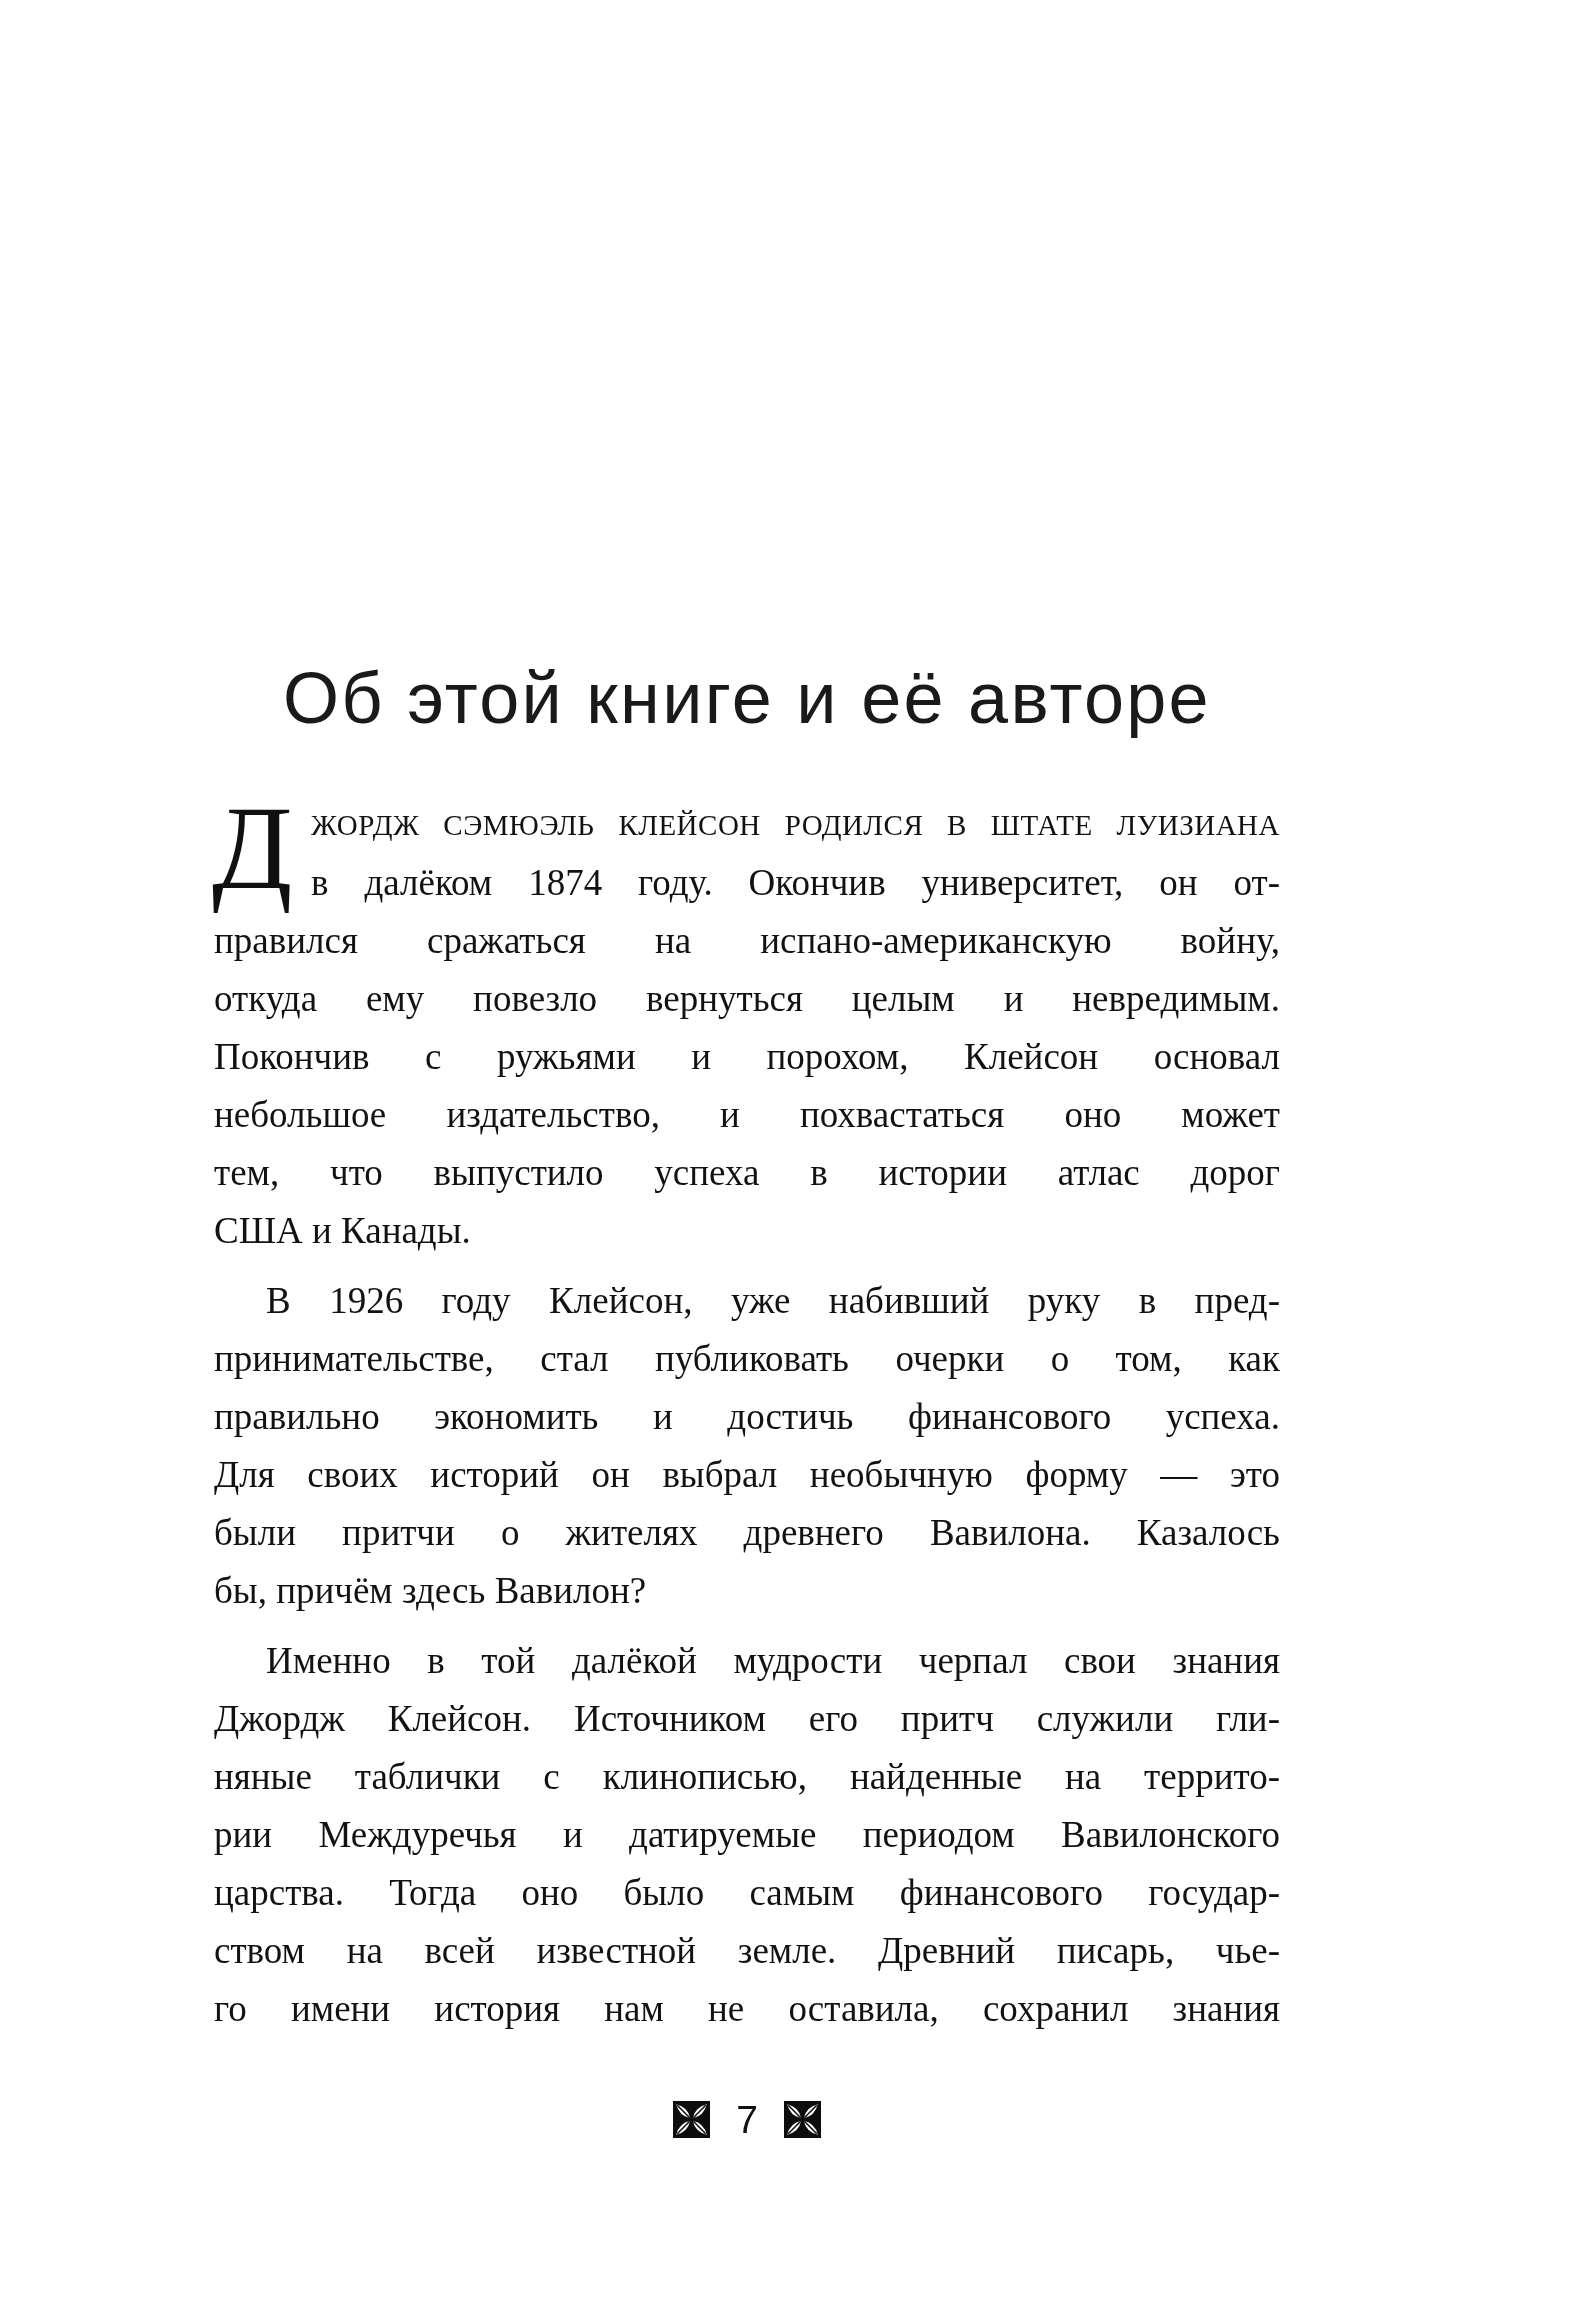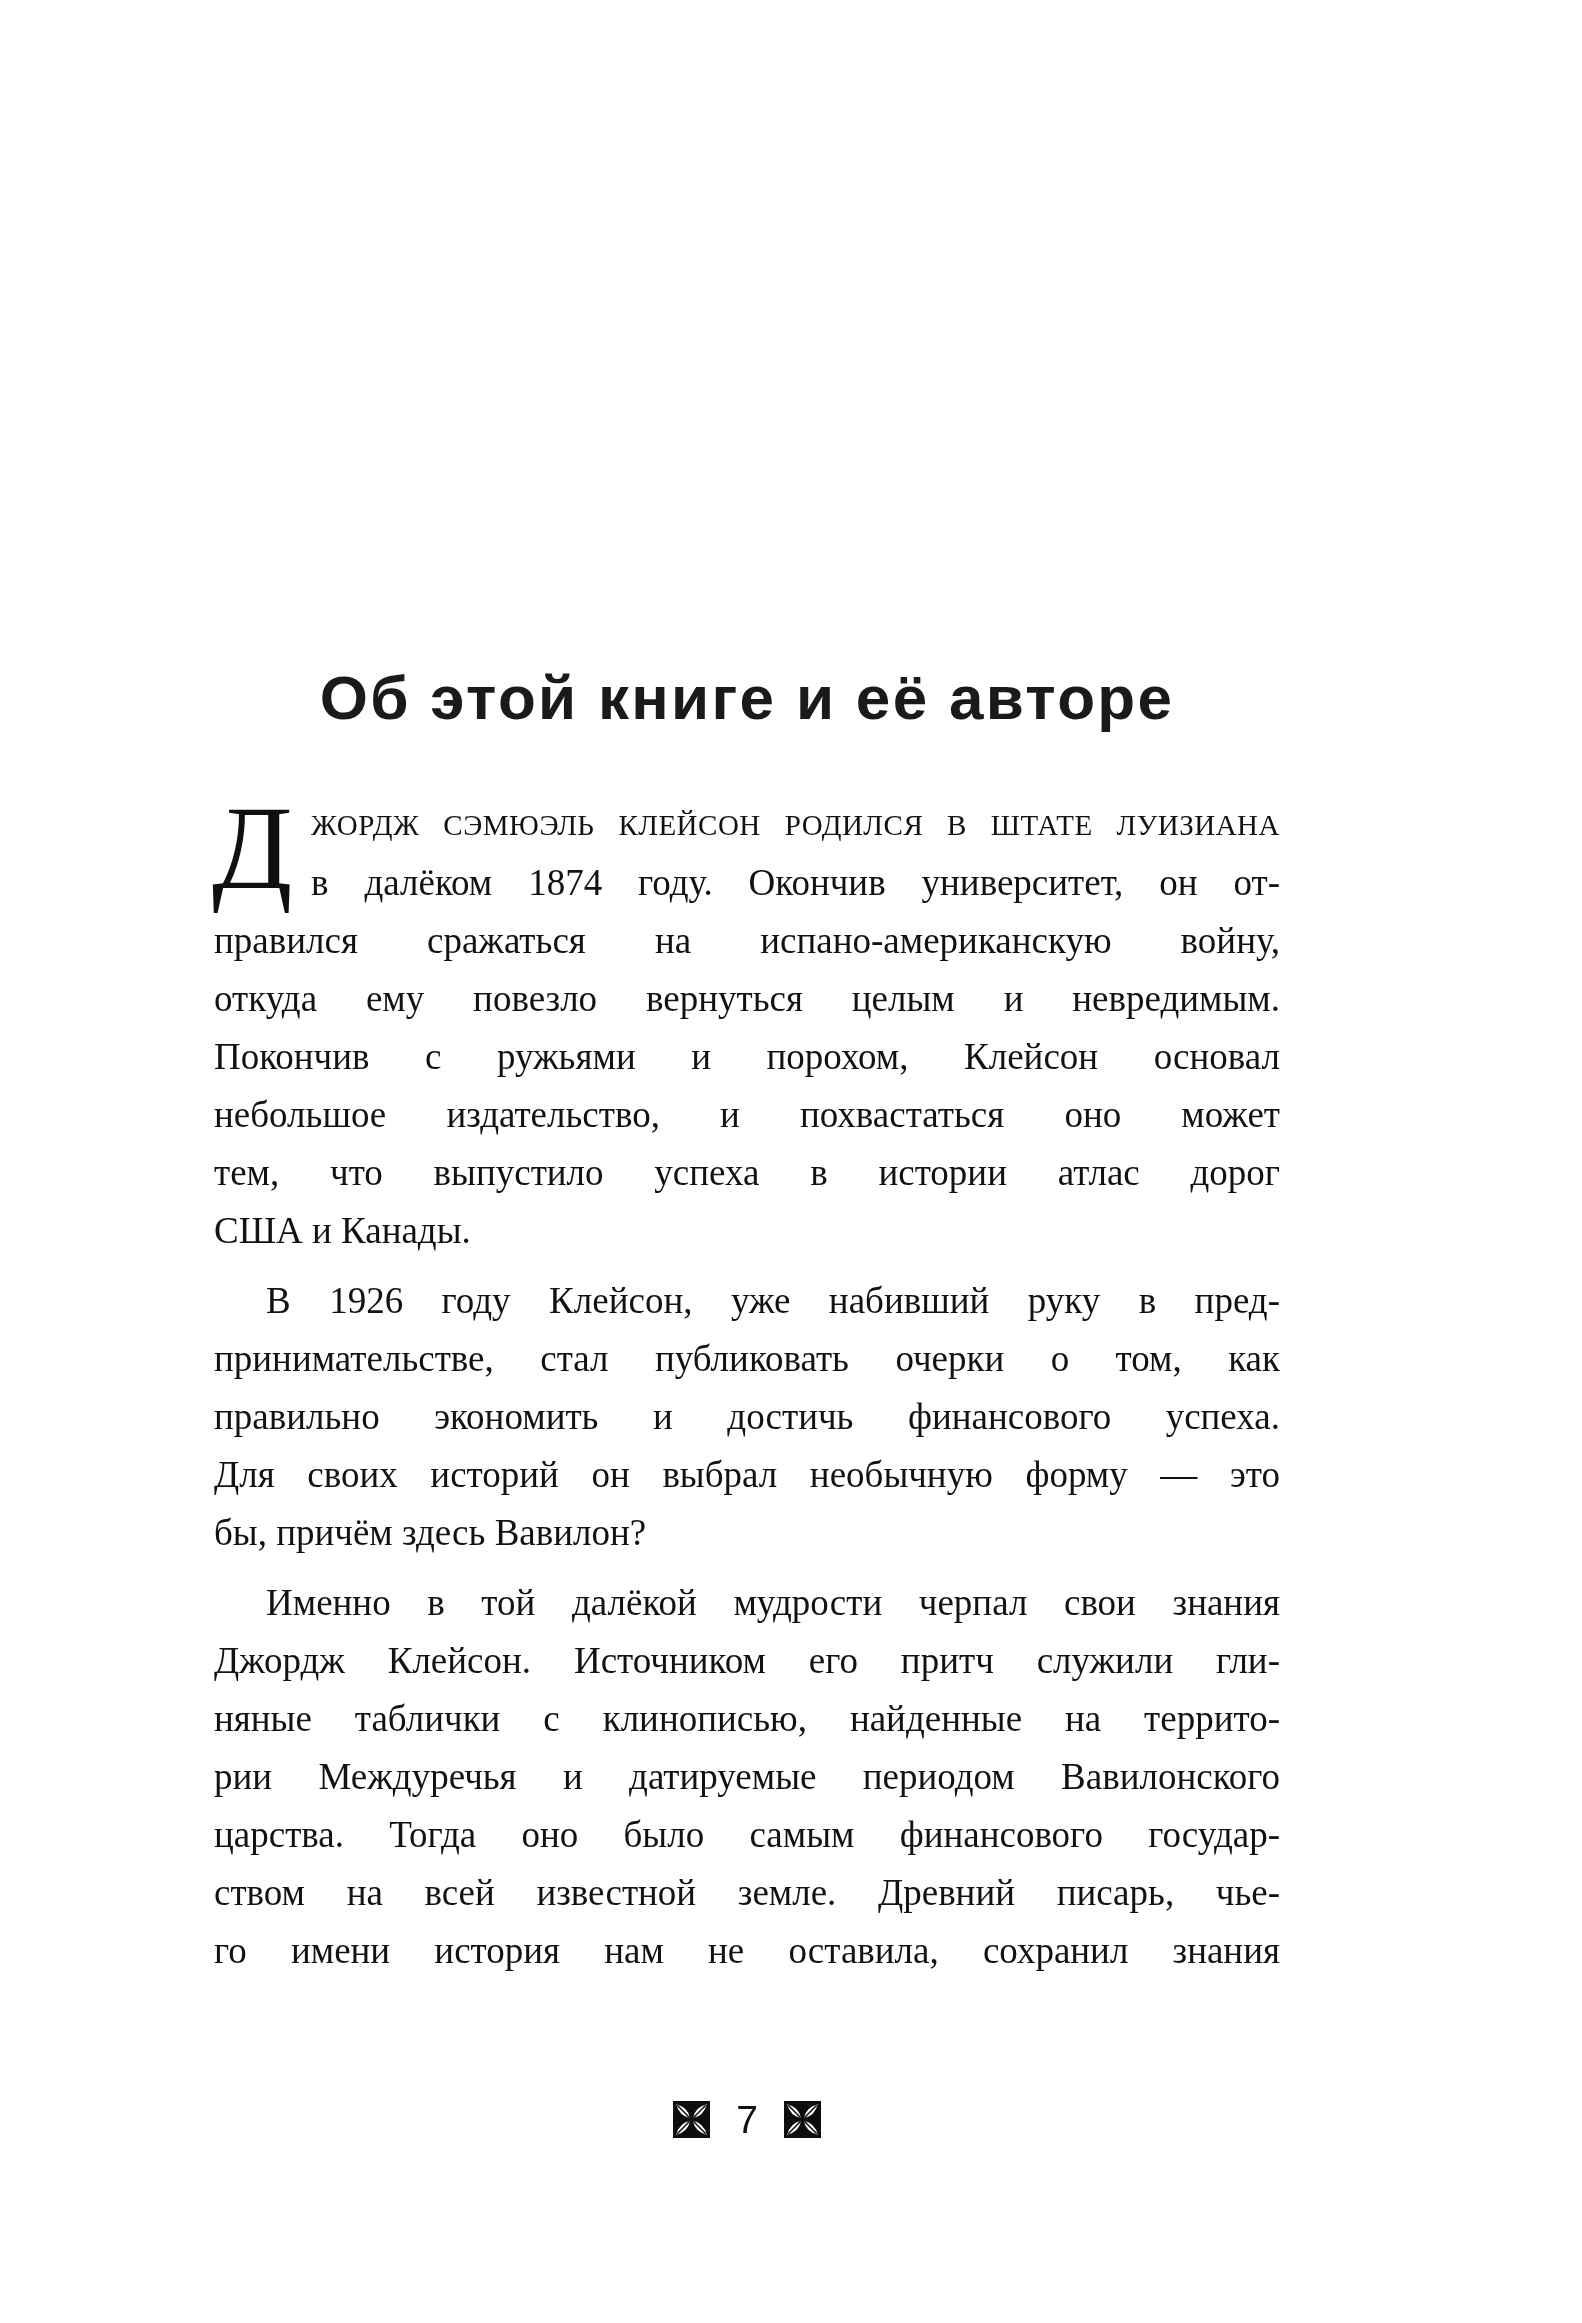--- a/index.html
+++ b/index.html
@@ -13,22 +13,22 @@
     overflow: hidden;
   }
   .title {
     position: absolute;
     left: 214px;
     top: 667px;
     width: 1066px;
     margin: 0;
     text-align: center;
     font-family: "Liberation Sans", sans-serif;
-    font-weight: 700;
-    font-size: 62px;
+    font-weight: 400;
+    font-size: 72px;
     line-height: 62px;
     letter-spacing: 2.3px;
     color: #1a1a1a;
     white-space: nowrap;
   }
   .dropcap {
     position: absolute;
     left: 212px;
     top: 790px;
     font-family: "Liberation Serif", serif;
@@ -112,20 +112,21 @@
       <div class="line">правился сражаться на испано-американскую войну,</div>
       <div class="line">откуда ему повезло вернуться целым и невредимым.</div>
       <div class="line">Покончив с ружьями и порохом, Клейсон основал</div>
       <div class="line">небольшое издательство, и похвастаться оно может</div>
       <div class="line">тем, что выпустило успеха в истории атлас дорог</div>
       <div class="line end">США и Канады.</div>
       <div class="line indent">В 1926 году Клейсон, уже набивший руку в пред-</div>
       <div class="line">принимательстве, стал публиковать очерки о том, как</div>
       <div class="line">правильно экономить и достичь финансового успеха.</div>
       <div class="line">Для своих историй он выбрал необычную форму — это</div>
+      <div class="line">были притчи о жителях древнего Вавилона. Казалось</div>
       <div class="line end">бы, причём здесь Вавилон?</div>
       <div class="line indent">Именно в той далёкой мудрости черпал свои знания</div>
       <div class="line">Джордж Клейсон. Источником его притч служили гли-</div>
       <div class="line">няные таблички с клинописью, найденные на террито-</div>
       <div class="line">рии Междуречья и датируемые периодом Вавилонского</div>
       <div class="line">царства. Тогда оно было самым финансового государ-</div>
       <div class="line">ством на всей известной земле. Древний писарь, чье-</div>
       <div class="line">го имени история нам не оставила, сохранил знания</div>
     </div>
 

